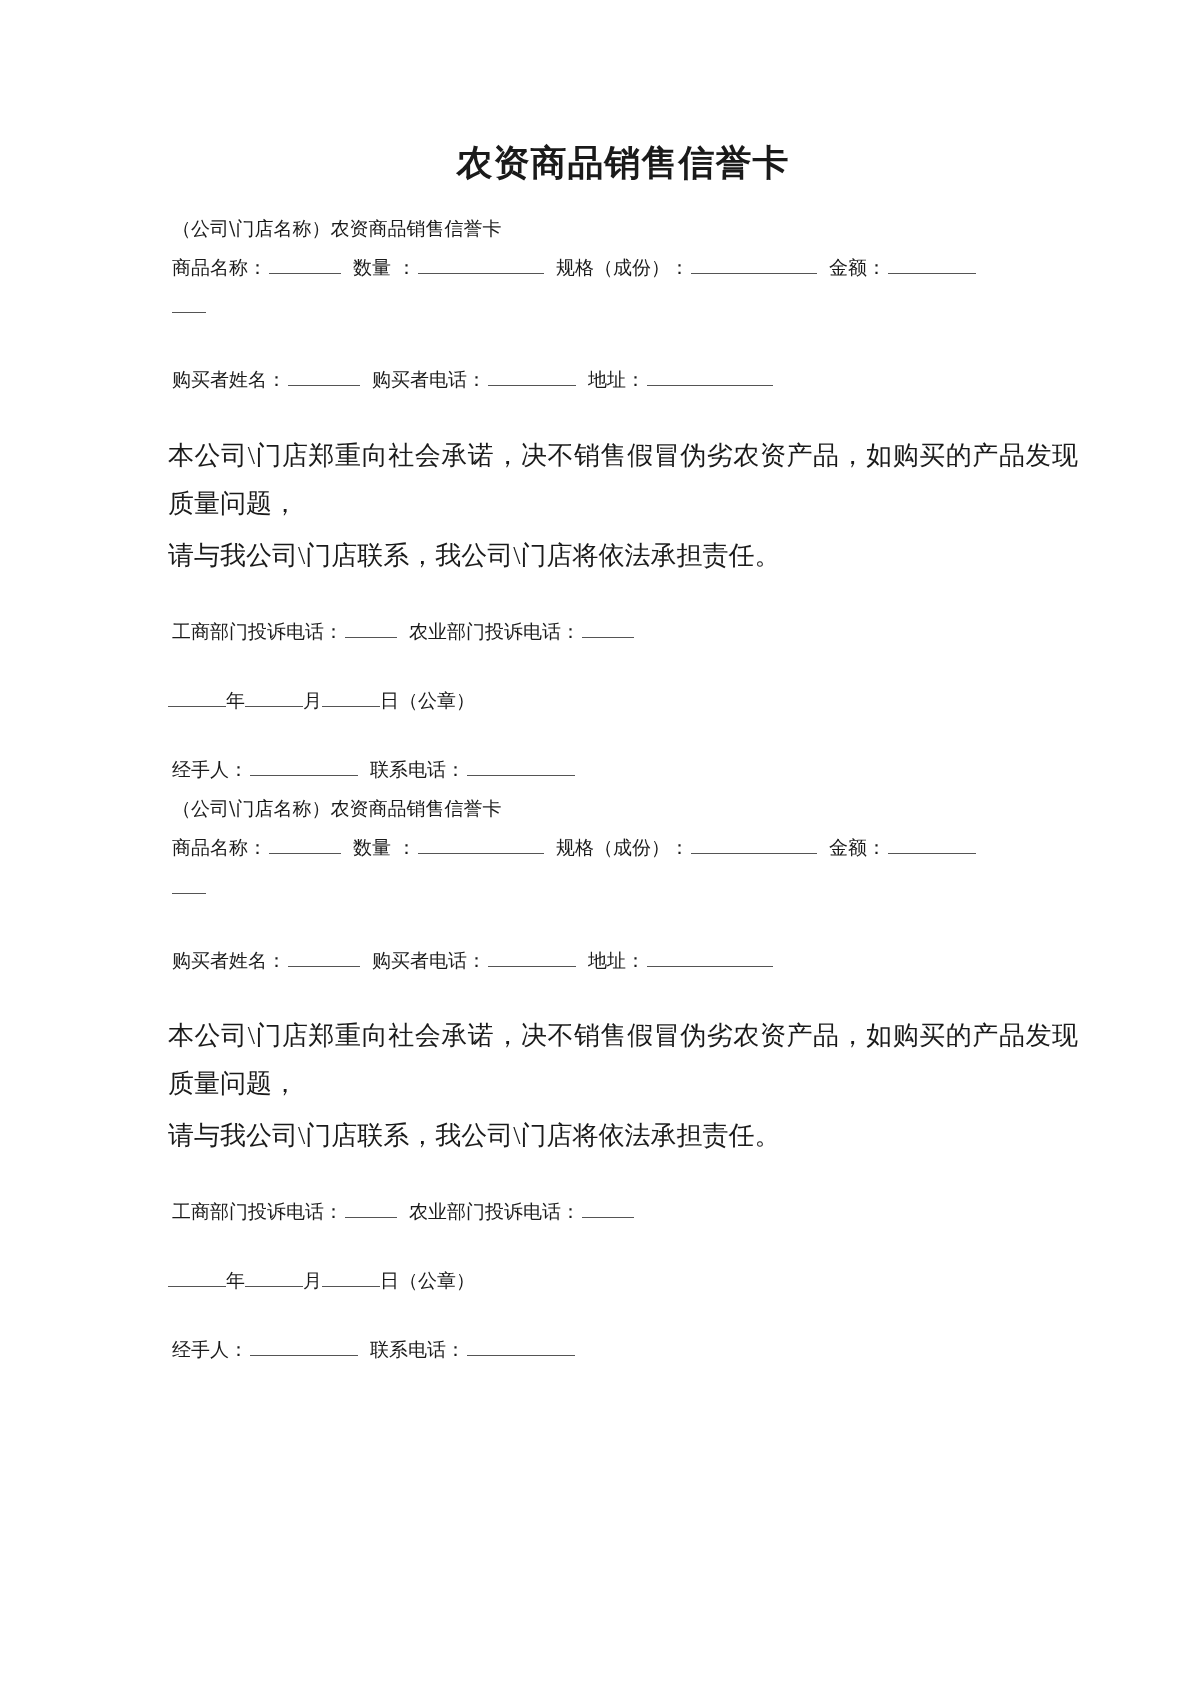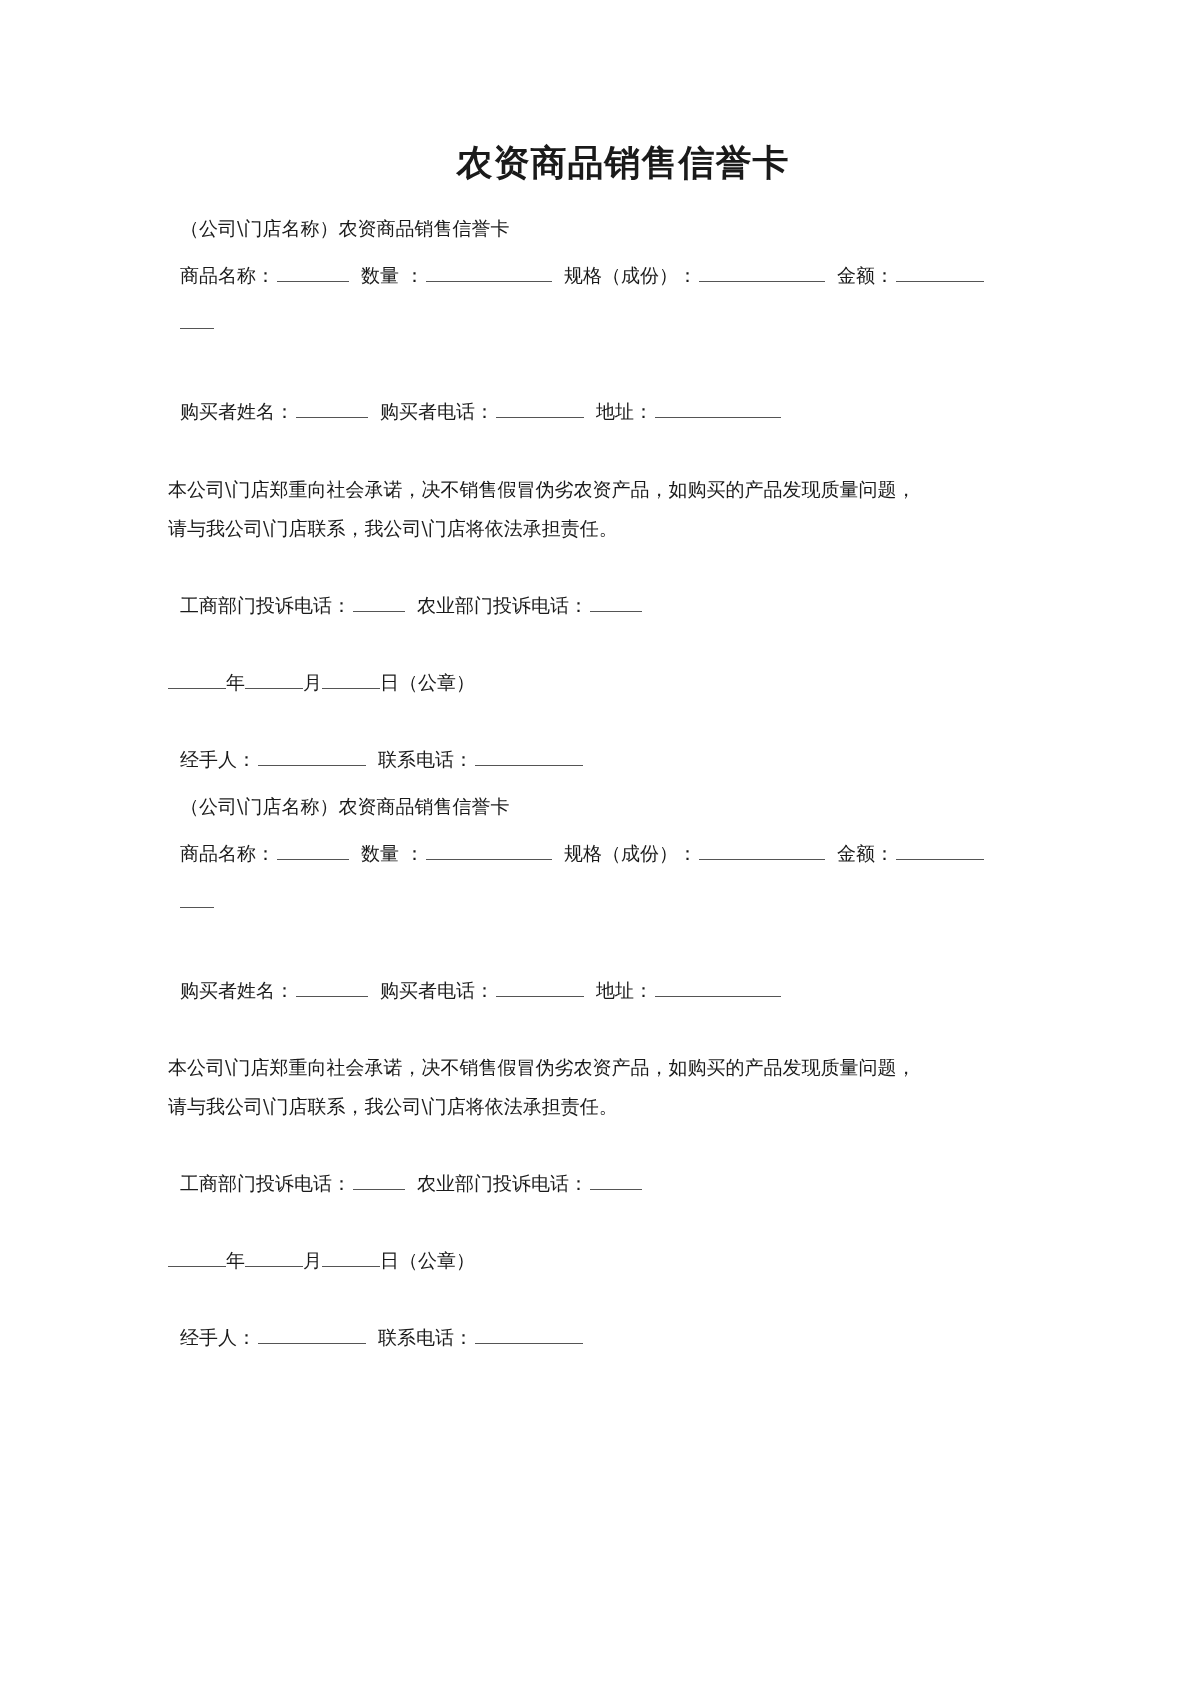--- a/index.html
+++ b/index.html
@@ -34,33 +34,34 @@
   }
   .note-line {
     font-size: 19px;
     line-height: 1.9;
     margin: 0 0 30px 0;
   }
   .section {
     margin: 0;
   }
   .para {
-    font-size: 19px;
+    font-size: 26px;
     line-height: 1.85;
     margin: 0;
     text-align: justify;
     text-justify: inter-ideograph;
+    font-family: Liberation Serif, serif;
   }
   .para.tight {
     margin-top: 4px;
   }
   .field-row {
     font-size: 19px;
     line-height: 1.85;
-    margin: 12px;
+    margin: 4px;
   }
   .blank {
     display: inline-block;
     border-bottom: 1px solid #555;
     vertical-align: baseline;
     height: 1.05em;
     margin: 0 2px;
   }
   .b-xs { width: 52px; }
   .b-sm { width: 72px; }

